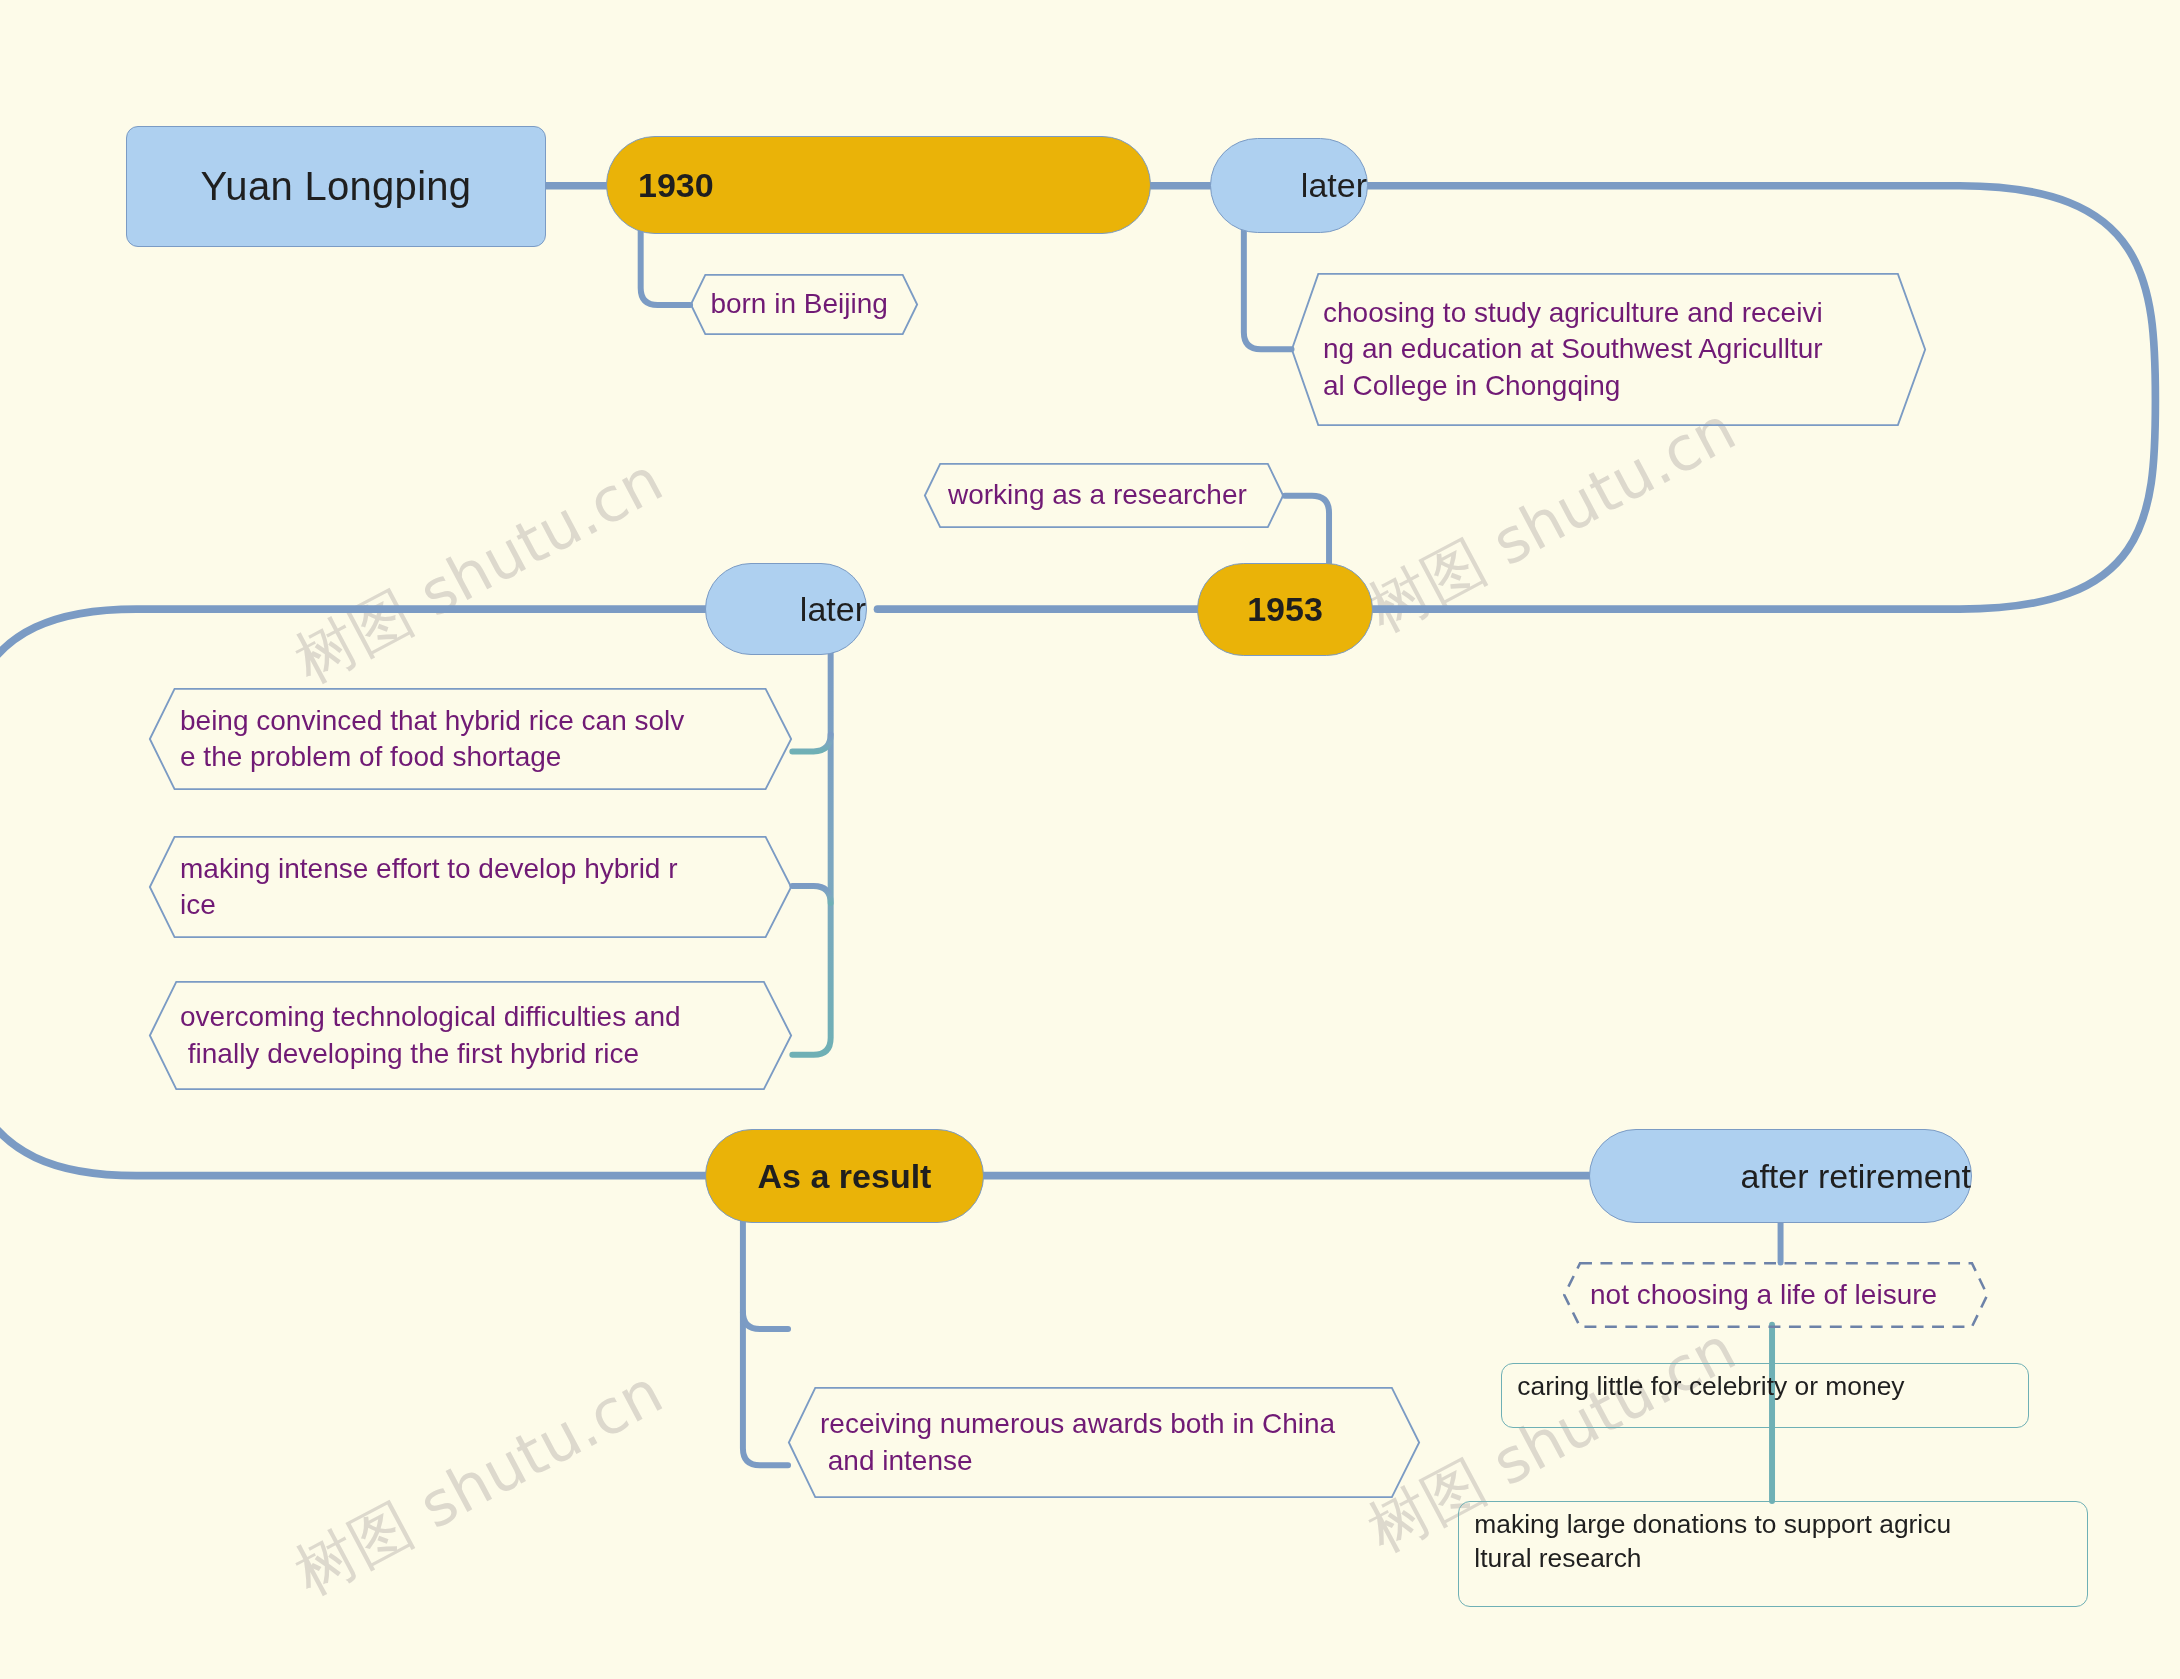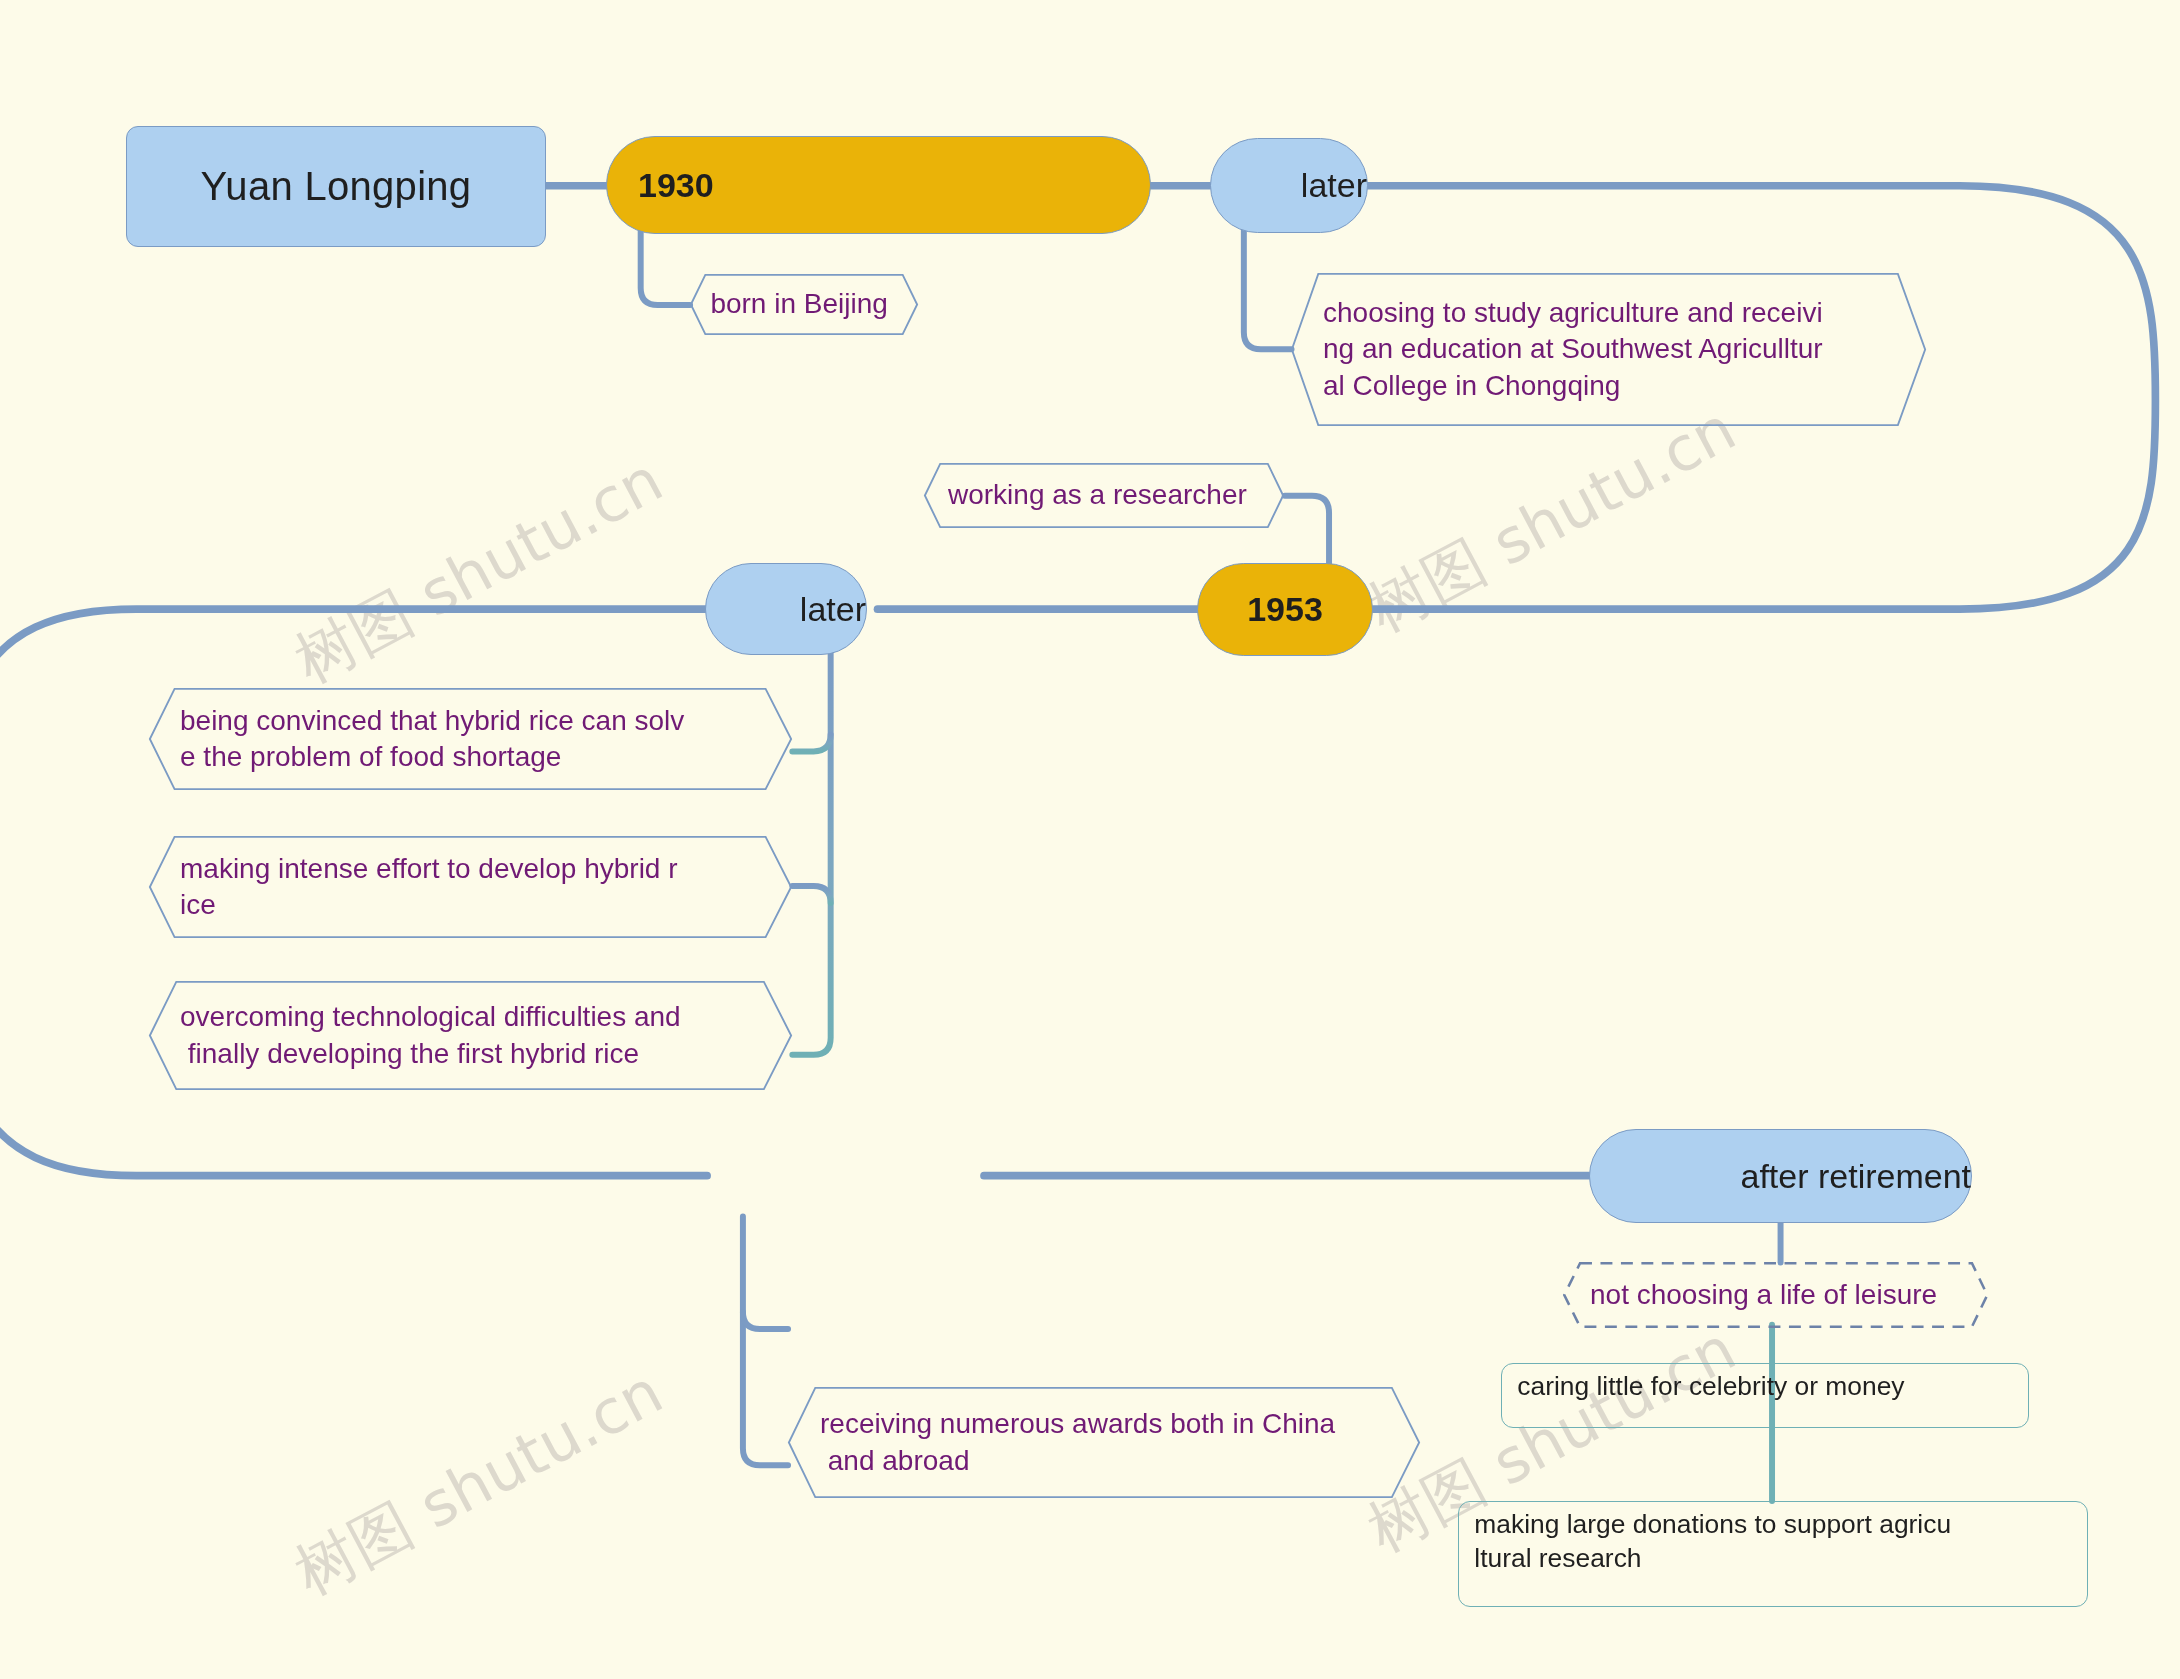--- a/index.html
+++ b/index.html
@@ -248,28 +248,31 @@
     </div>
 
     <div class="hexwrap" style="left:149px; top:981px; width:643px; height:109px;">
       <svg width="643" height="109" viewBox="0 0 755 128" preserveAspectRatio="none">
         <polygon points="32,1 722,1 754,64 722,127 32,127 1,64" fill="none" stroke="#7b9bc4" stroke-width="2.2"></polygon>
       </svg>
       <div class="hextext" style="padding-left:31px; padding-right:31px;">overcoming technological difficulties and
  finally developing the first hybrid rice</div>
     </div>
 
+    <div class="node pill-pink" style="left:705px; top:1129px; width:279px; height:94px;">
+      <span>As a result</span>
+    </div>
 
 
     <div class="hexwrap" style="left:788px; top:1387px; width:632px; height:111px;">
       <svg width="632" height="111" viewBox="0 0 742 130" preserveAspectRatio="none">
         <polygon points="32,1 709,1 741,65 709,129 32,129 1,65" fill="none" stroke="#7b9bc4" stroke-width="2.2"></polygon>
       </svg>
       <div class="hextext" style="padding-left:32px; padding-right:32px;">receiving numerous awards both in China
- and abroad</div>
+ and intense</div>
     </div>
 
     <div class="node pill-blue" style="left:1589px; top:1129px; width:383px; height:94px;">
       <span>after retirement</span>
     </div>
 
     <div class="hexwrap" style="left:1563px; top:1262px; width:426px; height:66px;">
       <svg width="426" height="66" viewBox="0 0 500 78" preserveAspectRatio="none">
         <polygon points="20,1.5 480,1.5 498,39 480,76.5 20,76.5 1.5,39" fill="none" stroke="#6d82a8" stroke-width="3" stroke-dasharray="14 10"></polygon>
       </svg>

